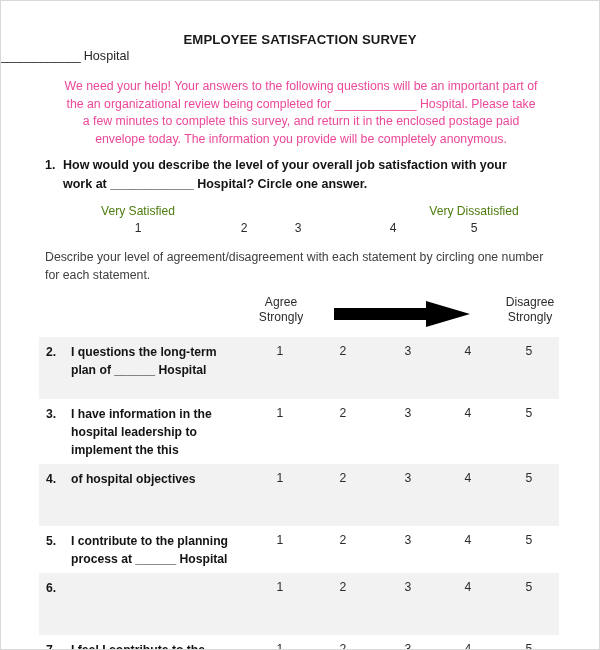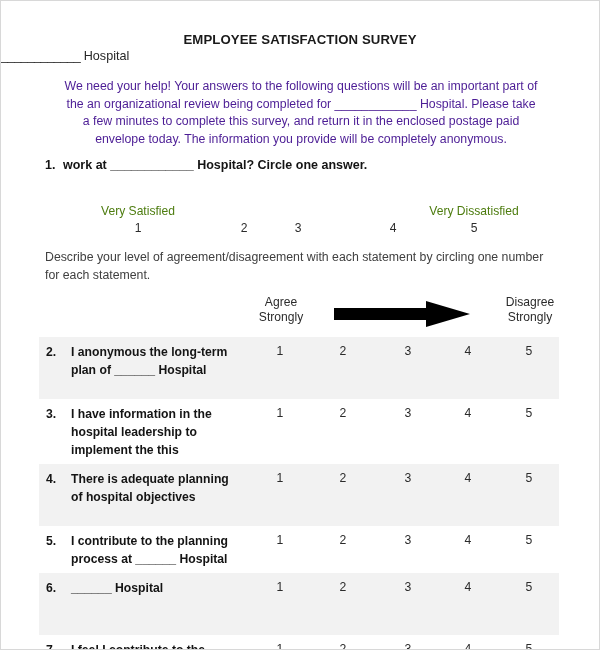--- a/index.html
+++ b/index.html
@@ -57,21 +57,21 @@
 
   
   .intro {
     position: absolute;
     left: 44px;
     top: 77px;
     width: 512px;
     text-align: center;
     font-size: 12.3px;
     line-height: 17.6px;
-    color: #4c1d95;
+    color: #ec4899;
   }
   .intro .first-line {
     display: block;
   }
 
   
   .q1 {
     position: absolute;
     left: 44px;
     top: 155px;
@@ -217,20 +217,21 @@
 
     <div class="intro">
       <span class="first-line">We need your help!  Your answers to the following questions will be an important part of</span>
       <span class="first-line">the an organizational review being completed for ____________ Hospital.  Please take</span>
       <span class="first-line">a few minutes to complete this survey, and return it in the enclosed postage paid</span>
       <span class="first-line">envelope today. The information you provide will be completely anonymous.</span>
     </div>
 
     <div class="q1">
       <span class="num">1.</span>
+      <span class="body">How would you describe the level of your overall job satisfaction with your</span>
       <span class="body">work at ____________ Hospital?  Circle one answer.</span>
     </div>
 
     <div class="scale">
       <span class="lbl left">Very Satisfied</span>
       <span class="lbl right">Very Dissatisfied</span>
       <span class="num" style="left:137px">1</span>
       <span class="num" style="left:243px">2</span>
       <span class="num" style="left:297px">3</span>
       <span class="num" style="left:392px">4</span>
@@ -256,21 +257,21 @@
     <div class="arrow-wrap">
       <svg width="136" height="26" viewBox="0 0 136 26">
         <polygon points="0,7 92,7 92,0 136,13 92,26 92,19 0,19" fill="#000000"></polygon>
       </svg>
     </div>
 
     <div class="matrix">
         <div class="mrow shaded" style="height: 62px;">
           <div class="stmt">
             <span class="num">2.</span>
-            <span class="txt">I anonymous the long-term</span>
+            <span class="txt">I questions the long-term</span>
             <span class="txt">plan of ______  Hospital</span>
           </div>
           <div class="opts">
             <span class="opt" style="left: 241px;">1</span>
             <span class="opt" style="left: 304px;">2</span>
             <span class="opt" style="left: 369px;">3</span>
             <span class="opt" style="left: 429px;">4</span>
             <span class="opt" style="left: 490px;">5</span>
           </div>
         </div>
@@ -285,21 +286,20 @@
             <span class="opt" style="left: 241px;">1</span>
             <span class="opt" style="left: 304px;">2</span>
             <span class="opt" style="left: 369px;">3</span>
             <span class="opt" style="left: 429px;">4</span>
             <span class="opt" style="left: 490px;">5</span>
           </div>
         </div>
         <div class="mrow shaded" style="height: 62px;">
           <div class="stmt">
             <span class="num">4.</span>
-            <span class="txt">There is adequate planning</span>
             <span class="txt">of hospital objectives</span>
           </div>
           <div class="opts">
             <span class="opt" style="left: 241px;">1</span>
             <span class="opt" style="left: 304px;">2</span>
             <span class="opt" style="left: 369px;">3</span>
             <span class="opt" style="left: 429px;">4</span>
             <span class="opt" style="left: 490px;">5</span>
           </div>
         </div>
@@ -313,21 +313,20 @@
             <span class="opt" style="left: 241px;">1</span>
             <span class="opt" style="left: 304px;">2</span>
             <span class="opt" style="left: 369px;">3</span>
             <span class="opt" style="left: 429px;">4</span>
             <span class="opt" style="left: 490px;">5</span>
           </div>
         </div>
         <div class="mrow shaded" style="height: 62px;">
           <div class="stmt">
             <span class="num">6.</span>
-            <span class="txt">______  Hospital</span>
           </div>
           <div class="opts">
             <span class="opt" style="left: 241px;">1</span>
             <span class="opt" style="left: 304px;">2</span>
             <span class="opt" style="left: 369px;">3</span>
             <span class="opt" style="left: 429px;">4</span>
             <span class="opt" style="left: 490px;">5</span>
           </div>
         </div>
         <div class="mrow" style="height: 47px;">

